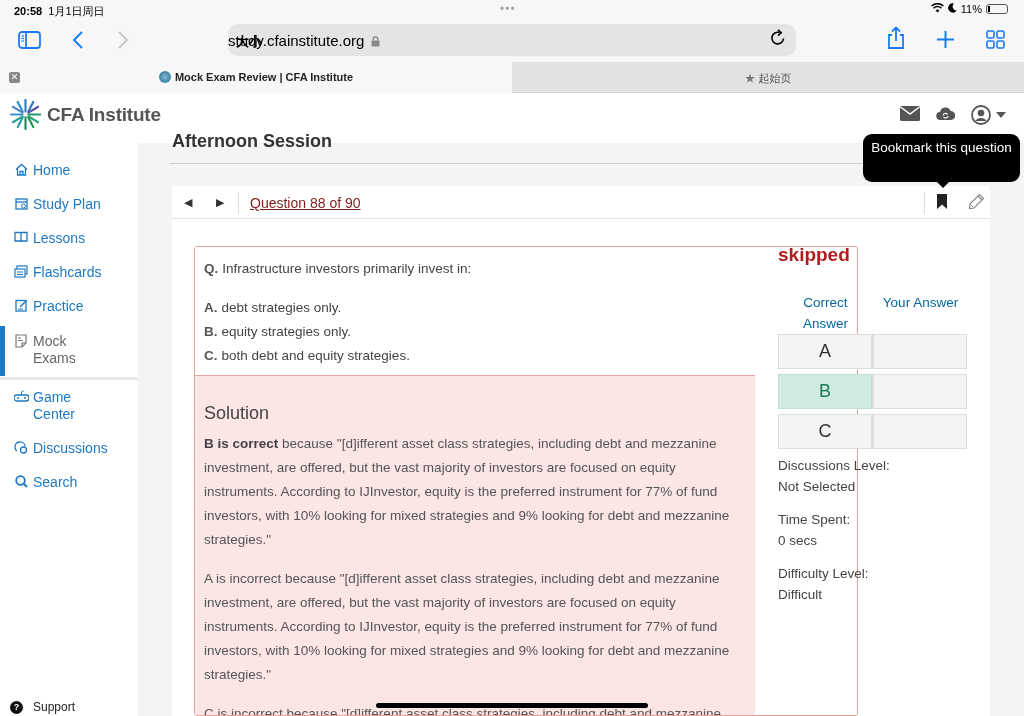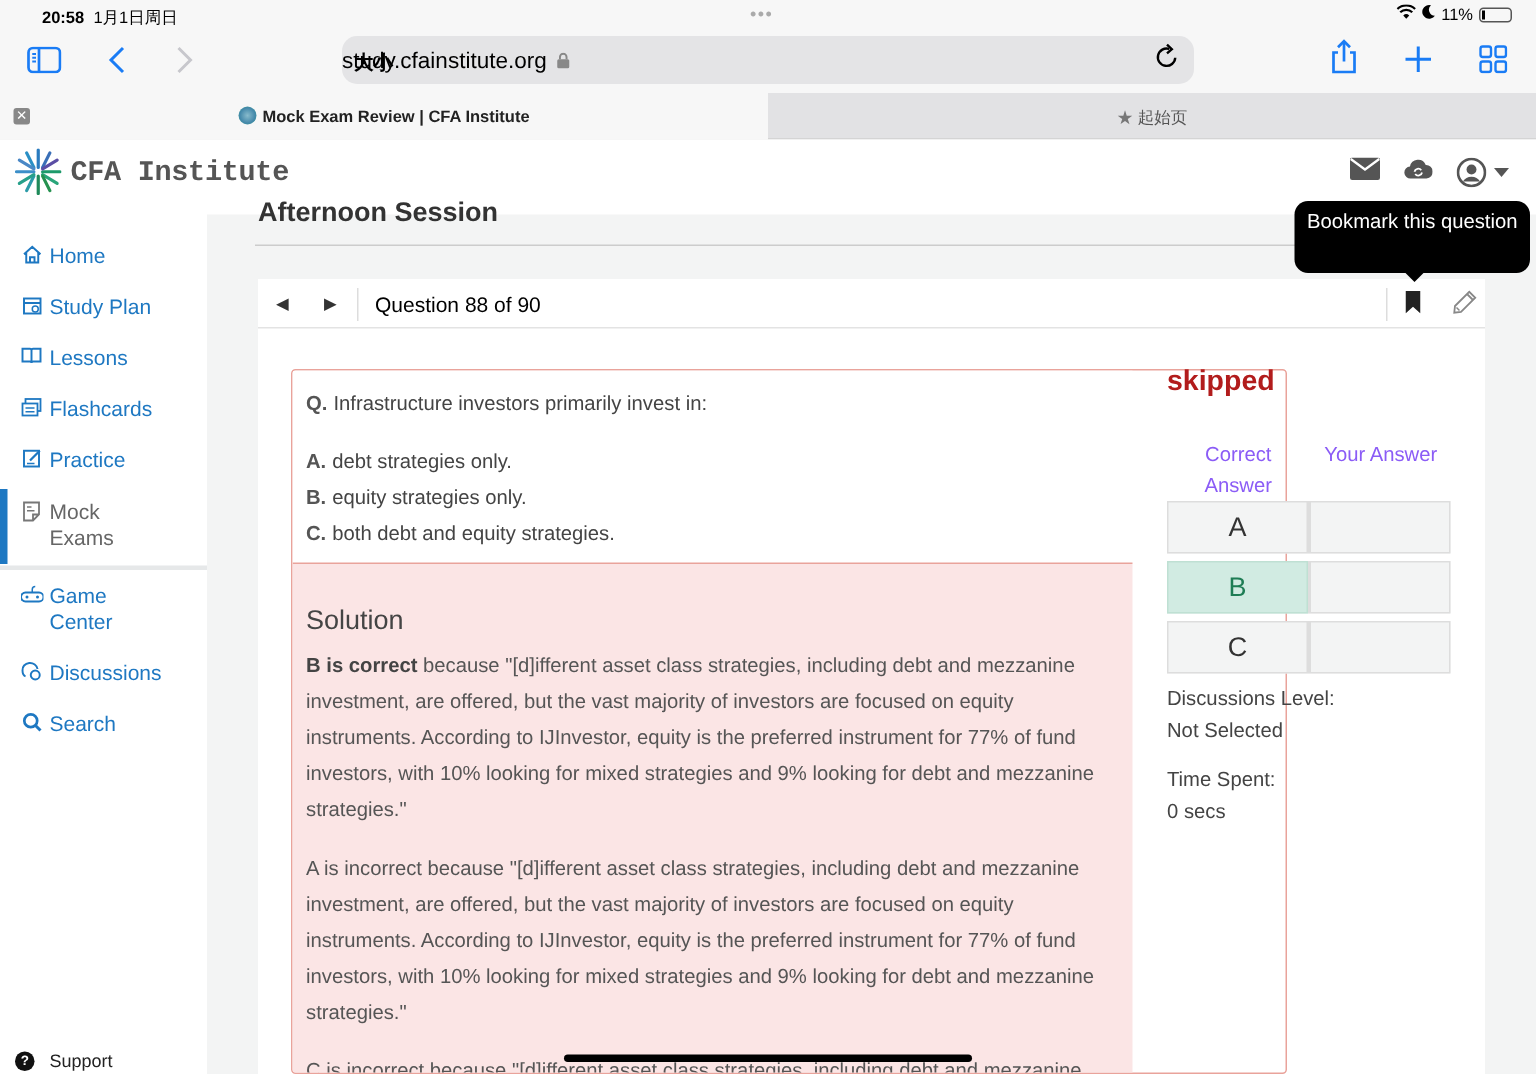--- a/index.html
+++ b/index.html
@@ -1,20 +1,20 @@
 <!DOCTYPE html>
 <html><head>
 <meta charset="utf-8">
 <style>
   * { box-sizing: border-box; margin: 0; padding: 0; }
   html, body { width: 1024px; height: 716px; overflow: hidden; background: #fff; font-family: "Liberation Sans", sans-serif; color: #333; }
 
   
   .statusbar { position: absolute; left: 0; top: 0; width: 1024px; height: 22px; background: #f7f7f7; font-size: 11px; color: #000; }
-  .statusbar .time { position: absolute; left: 28px; top: 4px; font-weight: bold; text-align: right; }
+  .statusbar .time { position: absolute; left: 14px; top: 4px; font-weight: bold; text-align: right; }
   .statusbar .dots { position: absolute; left: 500px; top: 2px; color: #aaa; font-size: 12px; letter-spacing: 1px; }
   .statusbar .right { position: absolute; right: 16px; top: 3px; display: flex; align-items: center; gap: 4px; }
   .battery { width: 22px; height: 10px; border: 1px solid #555; border-radius: 3px; position: relative; }
   .battery .lvl { position: absolute; left: 1px; top: 1px; bottom: 1px; width: 2px; background: #000; }
 
   
   .toolbar { position: absolute; left: 0; top: 22px; width: 1024px; height: 40px; background: #f7f7f7; }
   .tb-icon { position: absolute; color: #1a7cf5; }
   .urlbar { position: absolute; left: 228px; top: 2px; width: 568px; height: 32px; background: #e4e4e6; border-radius: 10px; }
   .urlbar .size { position: absolute; left: 8px; top: 9px; font-size: 13px; color: #000; font-weight: bold; }
@@ -24,21 +24,21 @@
   
   .tabs { position: absolute; left: 0; top: 62px; width: 1024px; height: 31px; background: #e2e2e4; border-bottom: 1px solid #d4d4d4; }
   .tab-active { position: absolute; left: 0; top: 0; width: 512px; height: 31px; background: #f7f7f7; }
   .tab-close { position: absolute; left: 9px; top: 10px; width: 11px; height: 11px; background: #888; color: #fff; font-size: 9px; line-height: 11px; text-align: center; border-radius: 2px; }
   .tab-title { position: absolute; left: 0; right: 0; top: 9px; text-align: center; font-size: 11px; color: #222; font-weight: bold; }
   .tab-favicon { display: inline-block; width: 12px; height: 12px; border-radius: 50%; background: radial-gradient(circle, #8bc 0%, #48a 60%, #3a8 100%); vertical-align: -2px; margin-right: 4px; }
   .tab-inactive { position: absolute; left: 512px; top: 0; width: 512px; height: 31px; }
   .tab-inactive .tab-title { color: #555; font-weight: normal; }
 
   
-  .appheader { position: absolute; left: 0; top: 93px; width: 1024px; height: 50px; background: #fff; font-family: Liberation Mono, monospace; }
+  .appheader { position: absolute; left: 0; top: 93px; width: 1024px; height: 50px; background: #fff; }
   .logo { position: absolute; left: 10px; top: 6px; display: flex; align-items: center; gap: 6px; }
   .logo-text { font-size: 19px; color: #555; font-weight: bold; letter-spacing: -0.2px; }
   .hdr-icons { position: absolute; right: 18px; top: 12px; display: flex; gap: 16px; align-items: center; color: #555; }
 
   
   .sidebar { position: absolute; left: 0; top: 153px; width: 138px; height: 573px; background: #fff; }
   .nav-item { position: absolute; left: 14px; display: flex; align-items: flex-start; gap: 5px; font-size: 14px; color: #1e78c2; line-height: 17px; }
   .nav-item .ic { width: 14px; font-size: 12px; text-align: center; margin-top: 1px; }
   .nav-item.active { color: #666; }
   .active-bar { position: absolute; left: 0; top: 173px; width: 5px; height: 50px; background: #1e78c2; }
@@ -48,38 +48,38 @@
 
   
   .main { position: absolute; left: 138px; top: 143px; width: 886px; height: 573px; background: #f3f4f4; }
   .session-title { position: absolute; left: 34px; top: -12px; font-size: 18px; font-weight: bold; color: #333; }
   .session-line { position: absolute; left: 32px; top: 20px; width: 820px; height: 1px; background: #ccc; }
 
   .card { position: absolute; left: 34px; top: 43px; width: 818px; height: 540px; background: #fff; }
   .qnav { position: absolute; left: 0; top: 0; width: 818px; height: 33px; border-bottom: 1px solid #e3e3e3; }
   .arrow { position: absolute; top: 10px; font-size: 11px; color: #333; }
   .qnav-sep { position: absolute; left: 66px; top: 6px; width: 1px; height: 22px; background: #ddd; }
-  .qnav-label { position: absolute; left: 78px; top: 9px; font-size: 14px; color: #000000; }
+  .qnav-label { position: absolute; left: 78px; top: 9px; font-size: 14px; color: #7f1d1d; text-decoration: underline; }
   .qnav-sep2 { position: absolute; left: 752px; top: 6px; width: 1px; height: 22px; background: #ddd; }
   .bookmark { position: absolute; left: 765px; top: 8px; }
   .pencil { position: absolute; left: 796px; top: 7px; }
 
   .qbox { position: absolute; left: 22px; top: 60px; width: 664px; height: 470px; border: 1px solid #e9a39b; border-radius: 3px; overflow: hidden; }
   .qpart { position: absolute; left: 0; top: 0; width: 560px; height: 129px; background: #fff; border-bottom: 1px solid #e9a39b; }
   .qtext { position: absolute; left: 9px; top: 14px; font-size: 13.5px; color: #444; }
   .opt { position: absolute; left: 9px; font-size: 13.5px; color: #444; }
   .lbl { font-weight: bold; color: #555; margin-right: 4px; }
   .solution { position: absolute; left: 0; top: 129px; width: 560px; height: 345px; background: #fbe5e5; padding: 27px 9px 0 9px; }
   .sol-title { font-size: 18px; color: #444; margin-bottom: 8px; }
   .sol-p { font-size: 13.5px; color: #555; line-height: 24px; margin-bottom: 15px; }
   .sol-p b { color: #444; }
 
   .status-panel { position: absolute; left: 606px; top: 58px; width: 200px; }
   .skipped { font-size: 19px; color: #b21c1c; font-weight: bold; }
-  .ans-hdr { position: absolute; top: 48px; font-size: 13.5px; color: #8b5cf6; line-height: 21px; text-align: center; }
+  .ans-hdr { position: absolute; top: 48px; font-size: 13.5px; color: #0369a1; line-height: 21px; text-align: center; }
   .ans-row { position: absolute; left: 0; width: 189px; height: 35px; display: flex; }
   .ans-cell { width: 94px; height: 35px; background: #f3f4f4; border: 1px solid #ddd; font-size: 18px; color: #333; text-align: center; line-height: 33px; }
   .ans-cell.right { width: 95px; border-left: 2px solid #ddd; }
   .ans-cell.correct { background: #d1ebe2; color: #1e7d55; border-color: #bfe0d3; }
   .meta { position: absolute; left: 0; font-size: 13.5px; color: #444; line-height: 21px; }
 
   .tooltip { position: absolute; left: 863px; top: 134px; width: 157px; height: 48px; background: #000; color: #fff; border-radius: 9px; font-size: 13.5px; text-align: center; line-height: 21px; padding-top: 3px; }
   .tooltip::after { content: ""; position: absolute; left: 74px; bottom: -6px; border-left: 6px solid transparent; border-right: 6px solid transparent; border-top: 6px solid #000; }
 
   .home-indicator { position: absolute; left: 376px; top: 703px; width: 272px; height: 5px; border-radius: 3px; background: #000; }
@@ -352,19 +352,20 @@
       <div class="ans-row" style="top:130px">
         <div class="ans-cell correct">B</div>
         <div class="ans-cell right"></div>
       </div>
       <div class="ans-row" style="top:170px">
         <div class="ans-cell">C</div>
         <div class="ans-cell right"></div>
       </div>
       <div class="meta" style="top:211px"><span>Discussions Level:</span><br><span>Not Selected</span></div>
       <div class="meta" style="top:265px"><span>Time Spent:</span><br><span>0 secs</span></div>
+      <div class="meta" style="top:319px"><span>Difficulty Level:</span><br><span>Difficult</span></div>
     </div>
   </div>
 </main>
 
 <div class="tooltip"><span>Bookmark this question</span></div>
 
 <div class="home-indicator"></div>
 
 </body></html>

